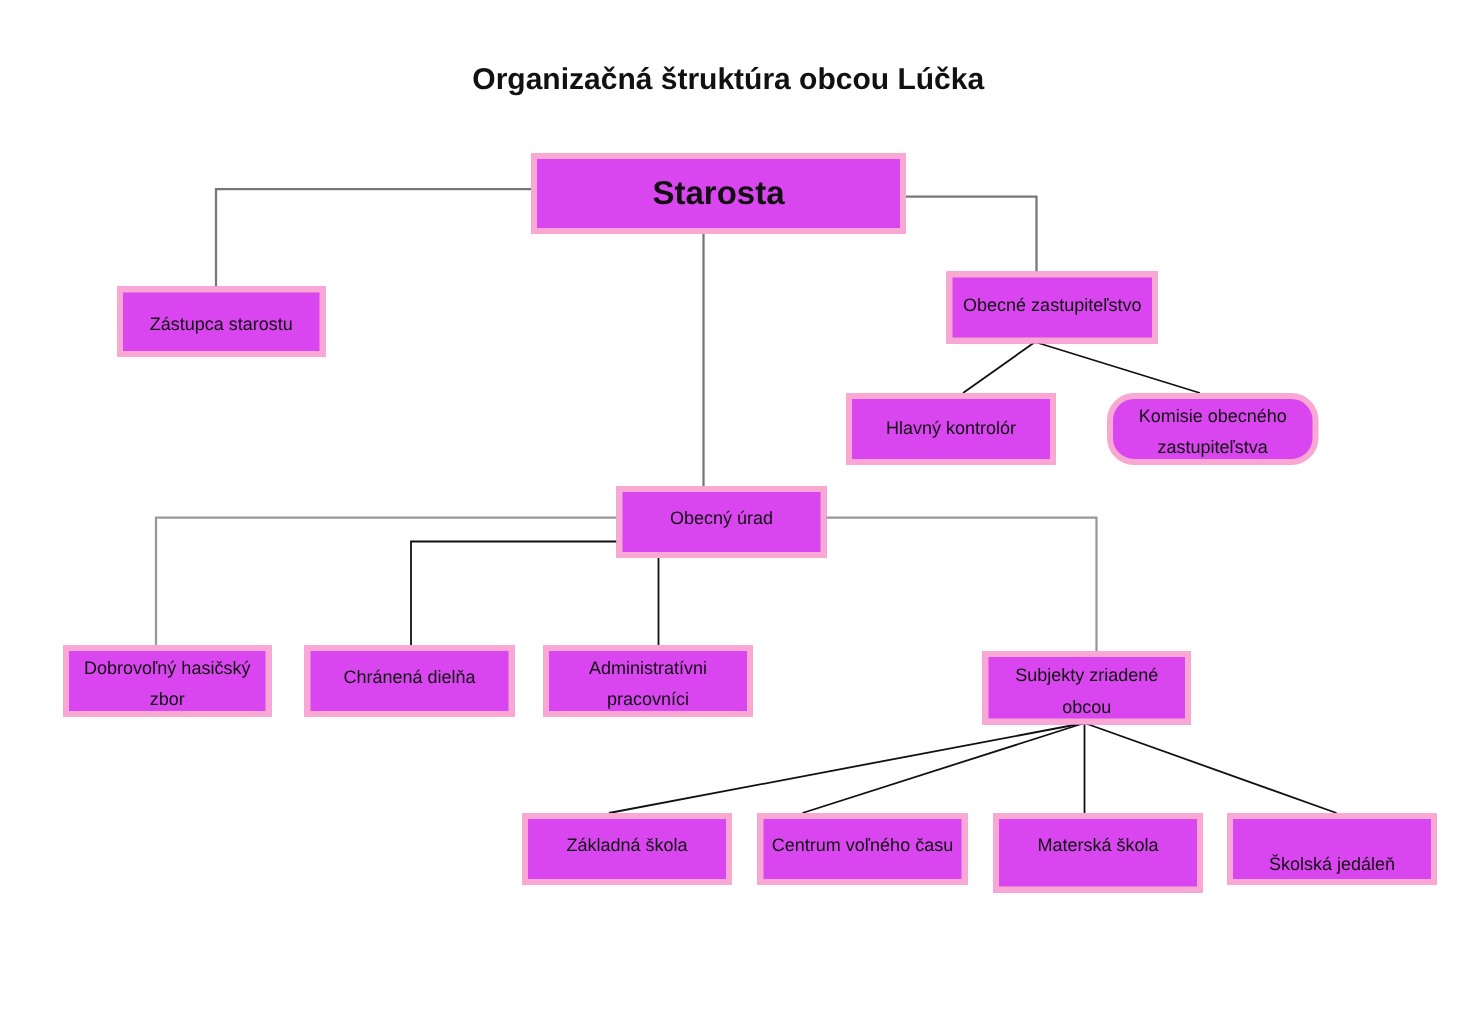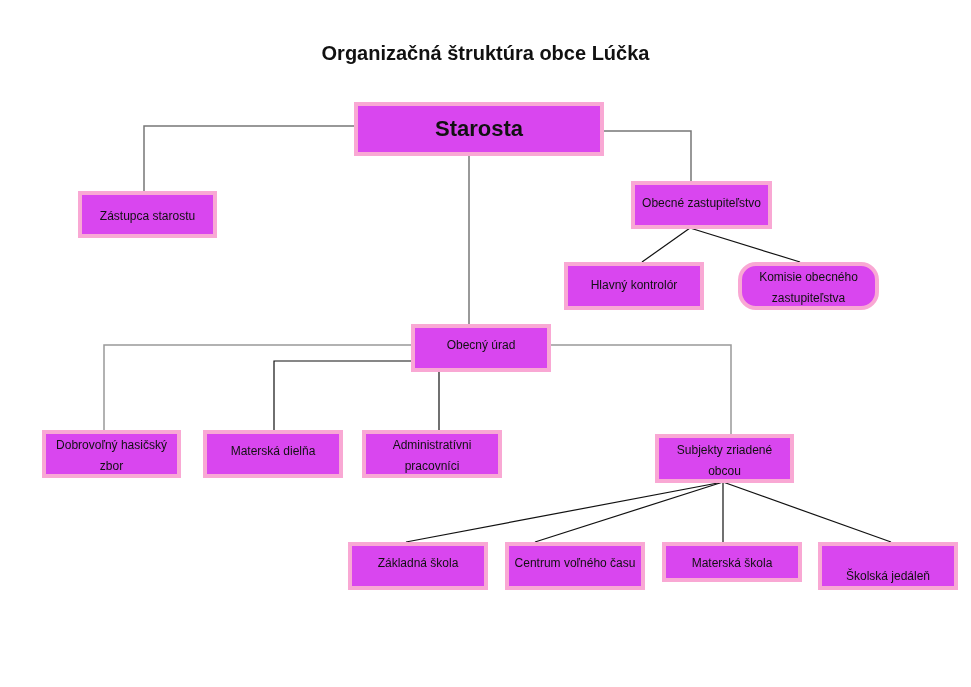--- a/index.html
+++ b/index.html
@@ -10,21 +10,21 @@
   svg#connectors { position: absolute; left: 0; top: 0; }
   .node { position: absolute; box-sizing: border-box; border: 4px solid #f9a8d4;
           background: #d946ef; display: flex; align-items: flex-start; justify-content: center;
           text-align: center; font-size: 12px; line-height: 21px; padding-top: 5px; color: #111; }
   .node span { display: block; }
   .node.root { font-size: 22px; font-weight: bold; padding-top: 10px; line-height: 26px; }
 </style>
 </head>
 <body>
 
-<div id="title">Organizačná štruktúra obce Lúčka</div>
+<div id="title">Organizačná štruktúra obcou Lúčka</div>
 
 <svg id="connectors" width="971" height="687">
 
   <polyline points="354,126 144,126 144,191" fill="none" stroke="#777" stroke-width="1.5"></polyline>
 
   <polyline points="603,131 691,131 691,181" fill="none" stroke="#777" stroke-width="1.5"></polyline>
 
   <line x1="469" y1="155" x2="469" y2="324" stroke="#777" stroke-width="1.5"></line>
 
   <line x1="690" y1="228" x2="642" y2="262" stroke="#111" stroke-width="1.2"></line>
@@ -66,38 +66,38 @@
 
 <div class="node" style="left:411px; top:324px; width:140px; height:48px; padding-top:7px;">
   <span>Obecný úrad</span>
 </div>
 
 <div class="node" style="left:42px; top:430px; width:139px; height:48px; padding-top:1px;">
   <span style="width:120px;">Dobrovoľný hasičský zbor</span>
 </div>
 
 <div class="node" style="left:203px; top:430px; width:140px; height:48px; padding-top:7px;">
-  <span>Materská dielňa</span>
+  <span>Chránená dielňa</span>
 </div>
 
 <div class="node" style="left:362px; top:430px; width:140px; height:48px; padding-top:1px;">
   <span style="width:100px;">Administratívni pracovníci</span>
 </div>
 
 <div class="node" style="left:655px; top:434px; width:139px; height:49px; padding-top:2px;">
   <span style="width:110px;">Subjekty zriadené obcou</span>
 </div>
 
 <div class="node" style="left:348px; top:542px; width:140px; height:48px; padding-top:7px;">
   <span>Základná škola</span>
 </div>
 
 <div class="node" style="left:505px; top:542px; width:140px; height:48px; padding-top:7px;text-align:right;">
   <span>Centrum voľného času</span>
 </div>
 
-<div class="node" style="left:662px; top:542px; width:140px; height:40px; padding-top:7px;">
+<div class="node" style="left:662px; top:542px; width:140px; height:53px; padding-top:7px;">
   <span>Materská škola</span>
 </div>
 
 <div class="node" style="left:818px; top:542px; width:140px; height:48px; padding-top:20px;">
   <span>Školská jedáleň</span>
 </div>
 
 </body></html>

